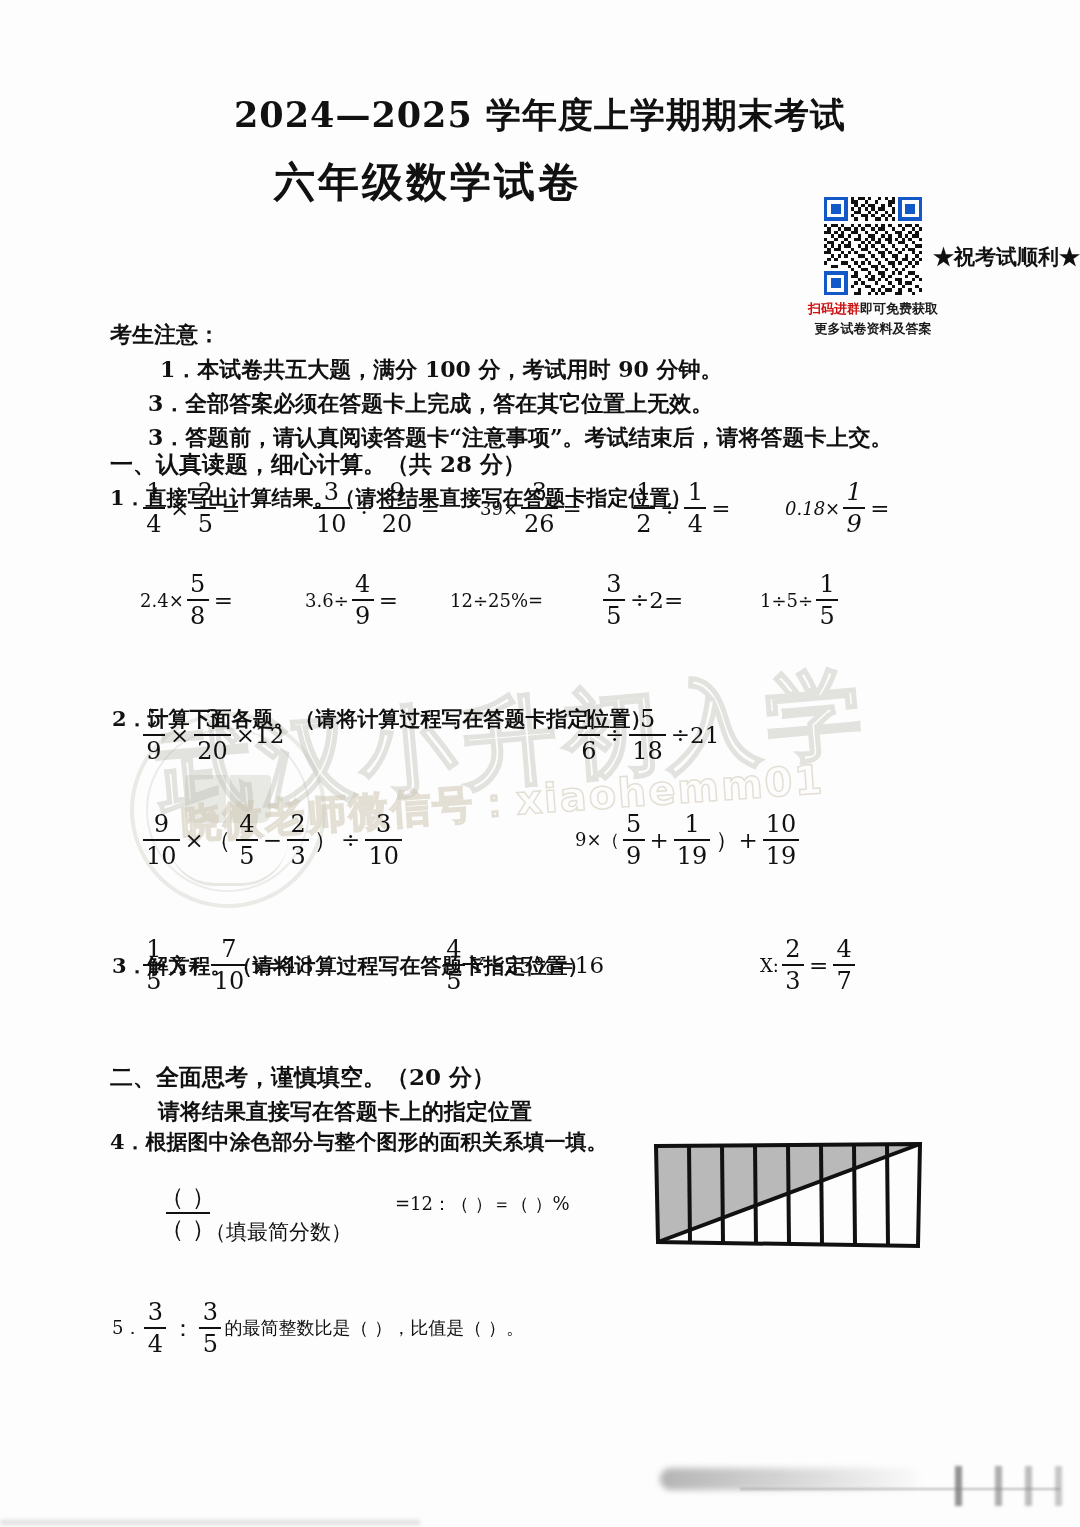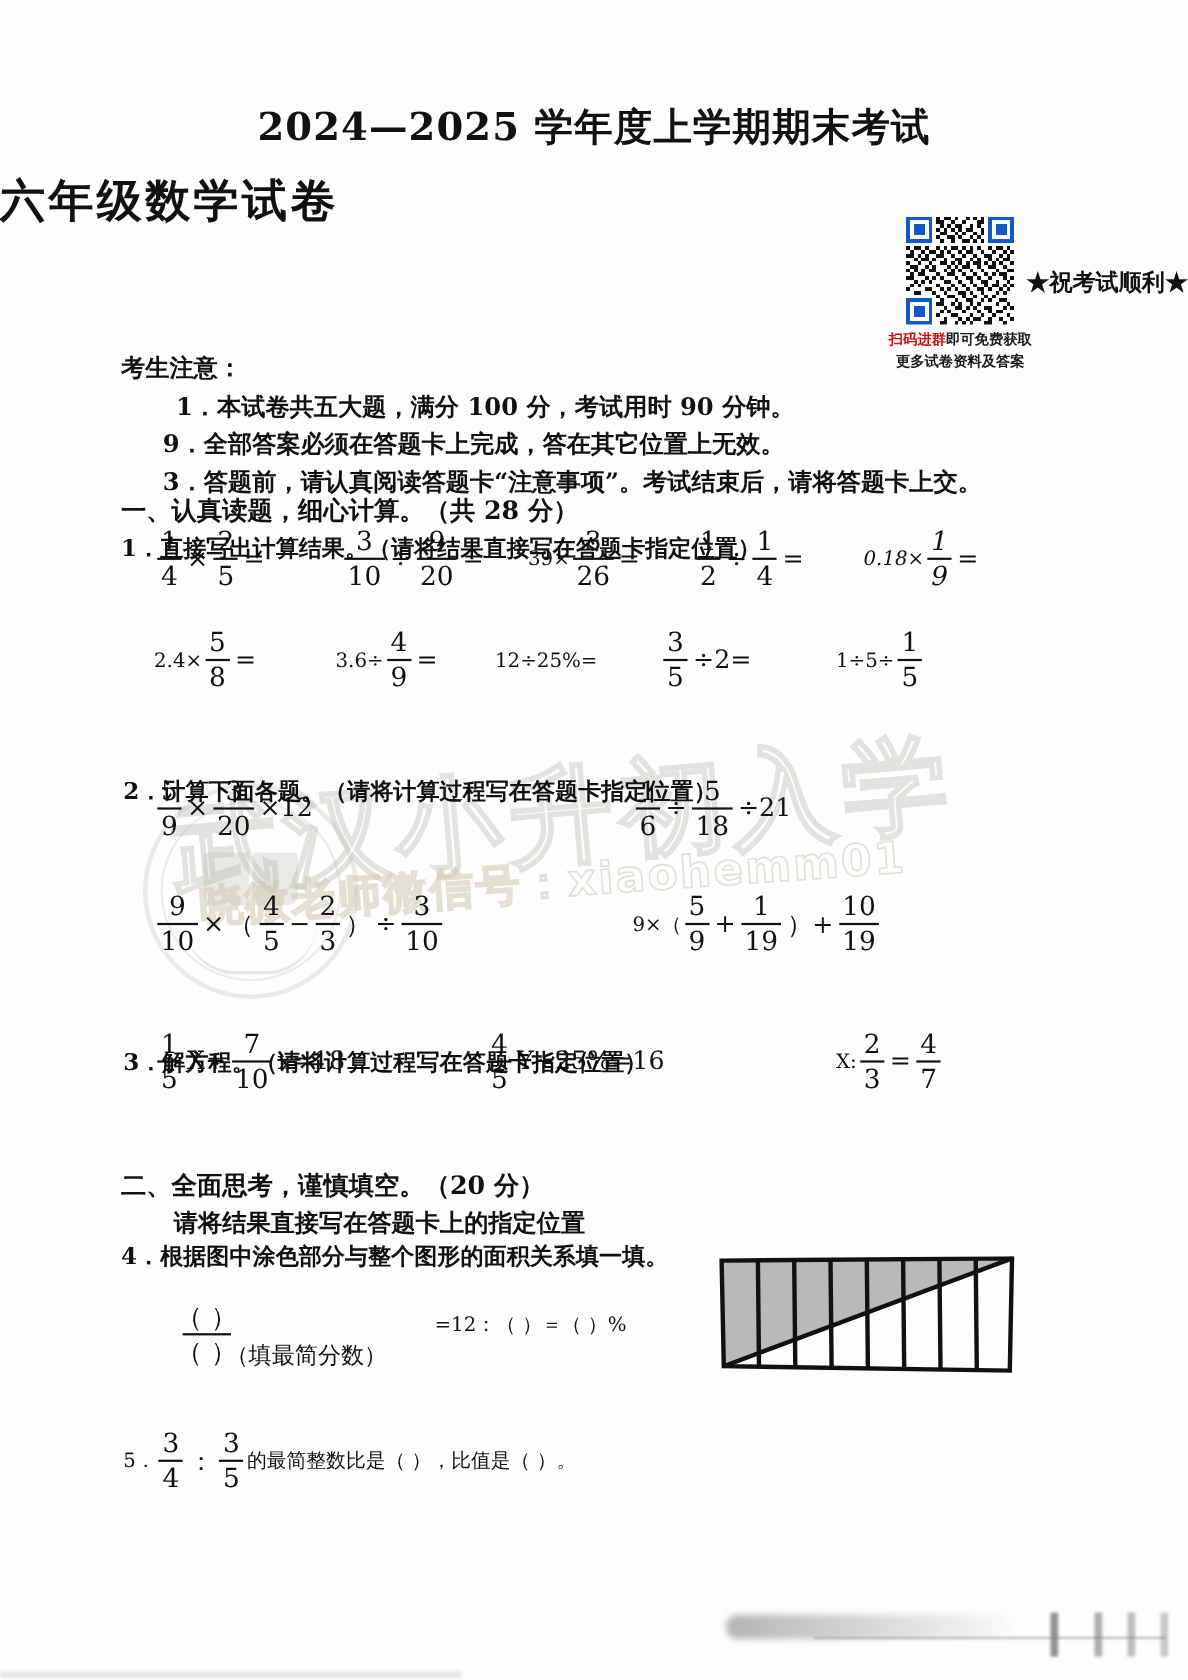--- a/index.html
+++ b/index.html
@@ -107,21 +107,21 @@
     font-size: 35px;
     font-weight: 700;
     letter-spacing: 1px;
     z-index: 3;
   }
   .title-sub {
     position: absolute;
     left: 0;
     top: 155px;
     width: 856px;
-    text-align: left;
+    text-align: center;
     font-size: 41px;
     font-weight: 700;
     letter-spacing: 3px;
     z-index: 3;
   }
   .wish {
     position: absolute;
     left: 0;
     top: 243px;
     width: 1080px;
@@ -617,21 +617,21 @@
           <path d="M24 2h3v3h-3z"></path>
           <path d="M2 24h3v3H2z"></path>
       </g>
     </svg>
   </div>
   <div class="qr-cap1"><span class="hl">扫码进群</span><span>即可免费获取</span></div>
   <div class="qr-cap2">更多试卷资料及答案</div>
 
   <div class="notice-title">考生注意：</div>
   <div class="notice-item ni1">1．本试卷共五大题，满分 100 分，考试用时 90 分钟。</div>
-  <div class="notice-item ni2">9．全部答案必须在答题卡上完成，答在其它位置上无效。</div>
+  <div class="notice-item ni2">3．全部答案必须在答题卡上完成，答在其它位置上无效。</div>
   <div class="notice-item ni3">3．答题前，请认真阅读答题卡“注意事项”。考试结束后，请将答题卡上交。</div>
 
   <div class="sec-head sec1">一、认真读题，细心计算。（共 28 分）</div>
   <div class="q-head q1h">1．直接写出计算结果。（请将结果直接写在答题卡指定位置）</div>
 
   <div class="exprow r1">
     <div class="cell" style="left:0px;">
       <span class="frac">
         <span class="num">1</span>
         <span class="bar"></span>

